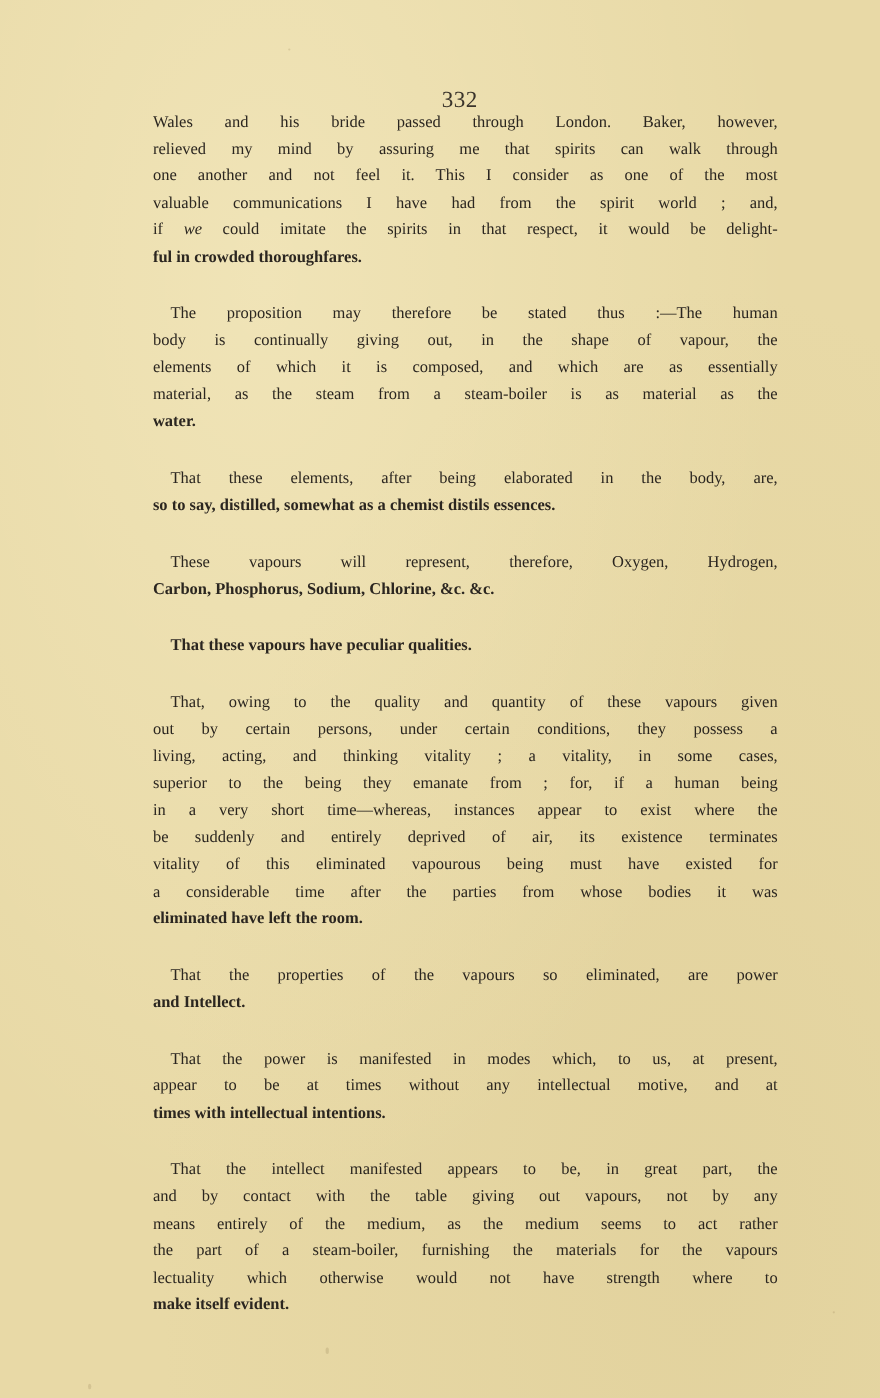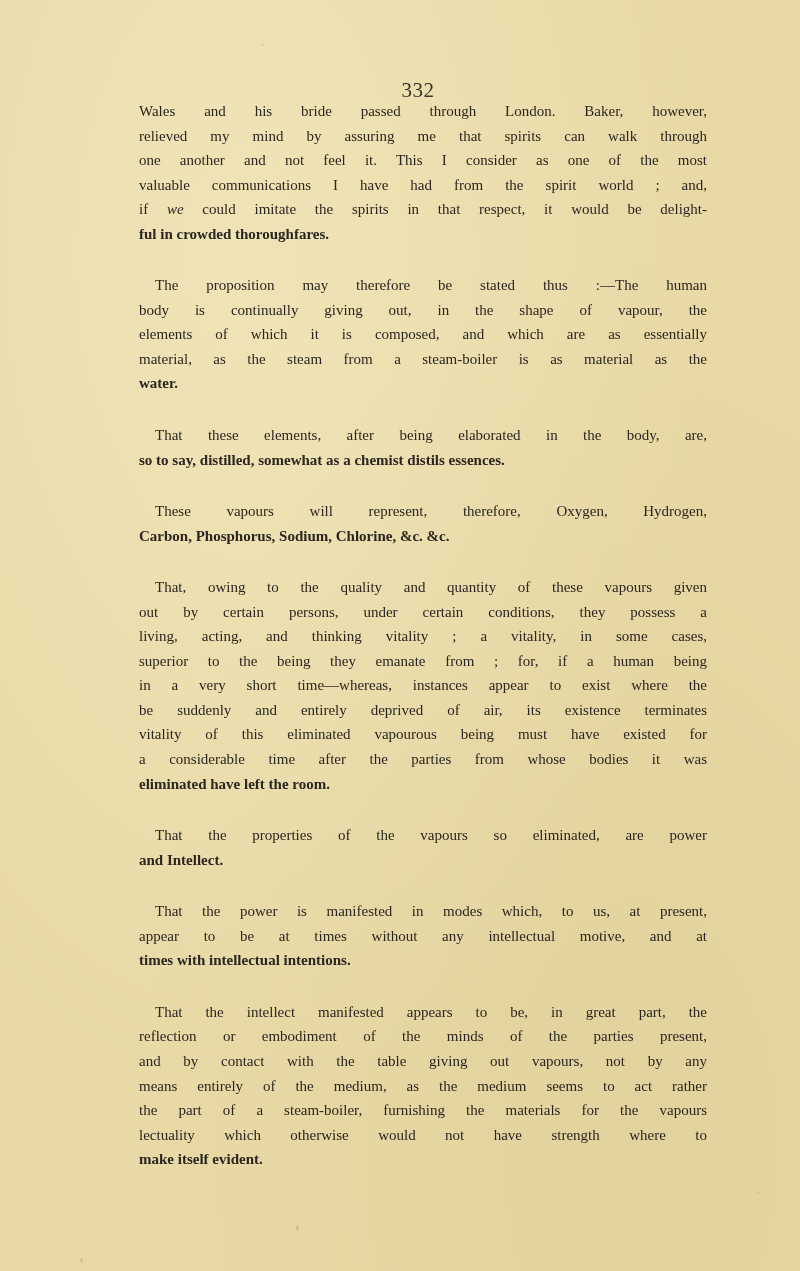--- a/index.html
+++ b/index.html
@@ -83,36 +83,36 @@
       <span class="line last">ful in crowded thoroughfares.</span>
       <span class="line indent">The proposition may therefore be stated thus :—The human</span>
       <span class="line">body is continually giving out, in the shape of vapour, the</span>
       <span class="line">elements of which it is composed, and which are as essentially</span>
       <span class="line">material, as the steam from a steam-boiler is as material as the</span>
       <span class="line last">water.</span>
       <span class="line indent">That these elements, after being elaborated in the body, are,</span>
       <span class="line last">so to say, distilled, somewhat as a chemist distils essences.</span>
       <span class="line indent">These vapours will represent, therefore, Oxygen, Hydrogen,</span>
       <span class="line last">Carbon, Phosphorus, Sodium, Chlorine, &amp;c. &amp;c.</span>
+      <span class="line indent last">That these vapours have peculiar qualities.</span>
       <span class="line indent">That, owing to the quality and quantity of these vapours given</span>
       <span class="line">out by certain persons, under certain conditions, they possess a</span>
       <span class="line">living, acting, and thinking vitality ; a vitality, in some cases,</span>
       <span class="line">superior to the being they emanate from ; for, if a human being</span>
       <span class="line">in a very short time—whereas, instances appear to exist where the</span>
       <span class="line">be suddenly and entirely deprived of air, its existence terminates</span>
       <span class="line">vitality of this eliminated vapourous being must have existed for</span>
       <span class="line">a considerable time after the parties from whose bodies it was</span>
       <span class="line last">eliminated have left the room.</span>
       <span class="line indent">That the properties of the vapours so eliminated, are power</span>
       <span class="line last">and Intellect.</span>
       <span class="line indent">That the power is manifested in modes which, to us, at present,</span>
       <span class="line">appear to be at times without any intellectual motive, and at</span>
       <span class="line last">times with intellectual intentions.</span>
       <span class="line indent">That the intellect manifested appears to be, in great part, the</span>
-      <span class="line">reflection or embodiment of the minds of the parties present,</span>
       <span class="line">and by contact with the table giving out vapours, not by any</span>
       <span class="line">means entirely of the medium, as the medium seems to act rather</span>
       <span class="line">the part of a steam-boiler, furnishing the materials for the vapours</span>
       <span class="line">lectuality which otherwise would not have strength where to</span>
       <span class="line last">make itself evident.</span>
     </div>
   <span class="scan-speck" style="left:262px;top:44px;width:2px;height:2px;"></span>
   <span class="scan-speck" style="left:757px;top:1192px;width:2px;height:2px;"></span>
   <span class="scan-speck" style="left:80px;top:1258px;width:3px;height:5px;"></span>
   <span class="scan-speck" style="left:296px;top:1225px;width:3px;height:6px;"></span>

